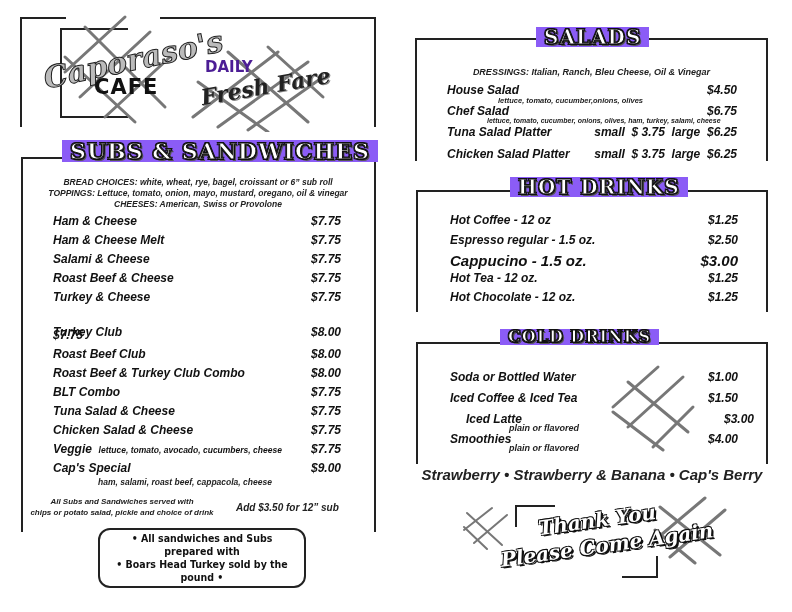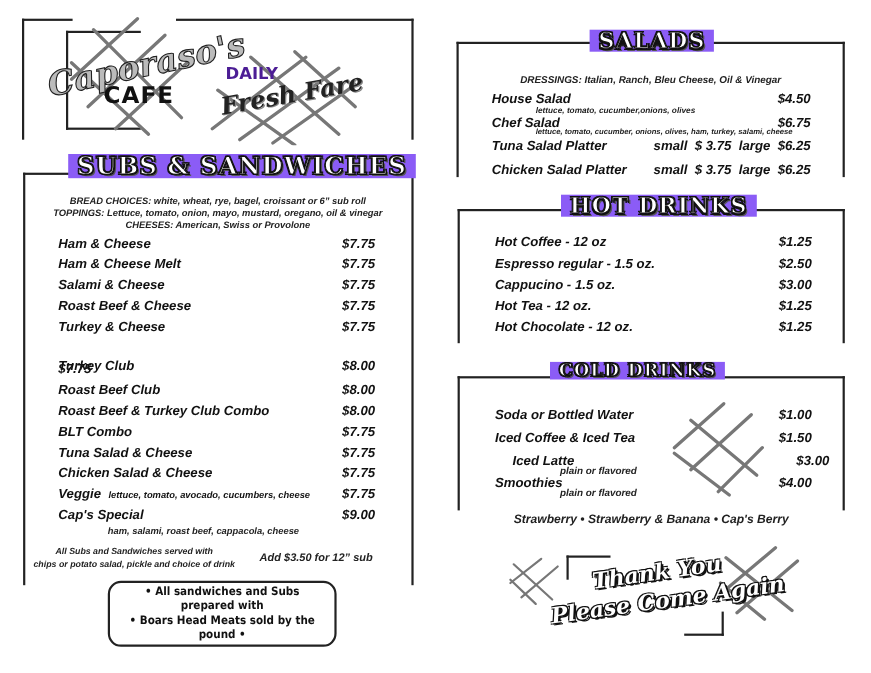--- a/index.html
+++ b/index.html
@@ -148,33 +148,33 @@
     </div>
   <div class="sub" style="left:98px; top:477px;">ham, salami, roast beef, cappacola, cheese</div>
 </div>
 
 <div class="note" style="left:22px; top:497px; width:200px; font-size:8px;">All Subs and Sandwiches served with</div>
 <div class="note" style="left:22px; top:508px; width:200px; font-size:8px;">chips or potato salad, pickle and choice of drink</div>
 <div class="note" style="left:236px; top:502px; font-size:10px; text-align:left;">Add $3.50 for 12” sub</div>
 
 <div class="pill" style="left:98px; top:528px; width:208px;">
   <div>• All sandwiches and Subs prepared with</div>
-  <div>• Boars Head Meats sold by the pound •</div>
+  <div>• Boars Head Turkey sold by the pound •</div>
 </div>
 
 <div class="frame" style="left:415px; top:38px; width:353px; height:123px;"></div>
 <div class="display-title" style="left:536px; top:27px; font-size:20px;">SALADS</div>
 
 <div class="note" style="left:415px; top:67px; width:353px; font-size:9px;">DRESSINGS:  Italian, Ranch, Bleu Cheese, Oil &amp; Vinegar</div>
 
 <div class="row" style="left:447px; top:83px; width:290px; font-size:12px; font-style:normal;">
     <span style="font-style:italic;">House Salad</span>
     <span class="price" style="font-style:italic;">$4.50</span>
   </div>
-<div class="sub" style="left:487px; top:96px; font-size:7.5px;">lettuce, tomato, cucumber,onions, olives</div>
+<div class="sub" style="left:498px; top:96px; font-size:7.5px;">lettuce, tomato, cucumber,onions, olives</div>
 <div class="row" style="left:447px; top:104px; width:290px; font-size:12px;">
     <span>Chef Salad</span>
     <span class="price">$6.75</span>
   </div>
 <div class="sub" style="left:487px; top:117px; font-size:7px;">lettuce, tomato, cucumber, onions, olives, ham, turkey, salami, cheese</div>
 <div class="row" style="left:447px; top:125px; width:290px; font-size:12px;">
   <span>Tuna Salad Platter</span>
   <span><span>small</span>&nbsp;&nbsp;<span>$ 3.75</span>&nbsp;&nbsp;<span>large</span>&nbsp;&nbsp;<span>$6.25</span></span>
 </div>
 <div class="row" style="left:447px; top:147px; width:290px; font-size:12px;">
@@ -186,21 +186,21 @@
 <div class="display-title" style="left:510px; top:177px; font-size:20px;">HOT DRINKS</div>
 
 <div class="row" style="left:450px; top:213px; width:288px; font-size:12px;">
     <span>Hot Coffee -  12 oz</span>
     <span class="price">$1.25</span>
   </div>
 <div class="row" style="left:450px; top:233px; width:288px; font-size:12px;">
     <span>Espresso regular - 1.5 oz.</span>
     <span class="price">$2.50</span>
   </div>
-<div class="row" style="left:450px; top:252px; width:288px; font-size:12px;">
+<div class="row" style="left:450px; top:252px; width:288px; font-size:15px;">
     <span>Cappucino - 1.5 oz.</span>
     <span class="price">$3.00</span>
   </div>
 <div class="row" style="left:450px; top:271px; width:288px; font-size:12px;">
     <span>Hot Tea - 12 oz.</span>
     <span class="price">$1.25</span>
   </div>
 <div class="row" style="left:450px; top:290px; width:288px; font-size:12px;">
     <span>Hot Chocolate - 12 oz.</span>
     <span class="price">$1.25</span>
@@ -229,21 +229,21 @@
     <span>Iced Latte</span>
     <span class="price">$3.00</span>
   </div>
 <div class="sub" style="left:509px; top:423px; font-size:9px;">plain or flavored</div>
 <div class="row" style="left:450px; top:432px; width:288px; font-size:12px;">
     <span>Smoothies</span>
     <span class="price">$4.00</span>
   </div>
 <div class="sub" style="left:509px; top:443px; font-size:9px;">plain or flavored</div>
 
-<div class="note" style="left:416px; top:466px; width:352px; font-size:11px;">Strawberry • Strawberry &amp; Banana • Cap's Berry</div>
+<div class="note" style="left:416px; top:466px; width:352px; font-size:15px;">Strawberry • Strawberry &amp; Banana • Cap's Berry</div>
 
 <div>
   <svg class="lattice" style="left:462px; top:505px;" width="50" height="45" viewBox="0 0 50 45">
     <line x1="2" y1="25" x2="30" y2="3" style="stroke-width:2"></line>
       <line x1="12" y1="38" x2="45" y2="10" style="stroke-width:2"></line>
     <line x1="5" y1="8" x2="40" y2="40" style="stroke-width:2"></line>
       <line x1="2" y1="22" x2="25" y2="44" style="stroke-width:2"></line>
   </svg>
   <svg class="lattice" style="left:650px; top:495px;" width="80" height="70" viewBox="0 0 80 70">
     <line x1="5" y1="45" x2="55" y2="3"></line>

